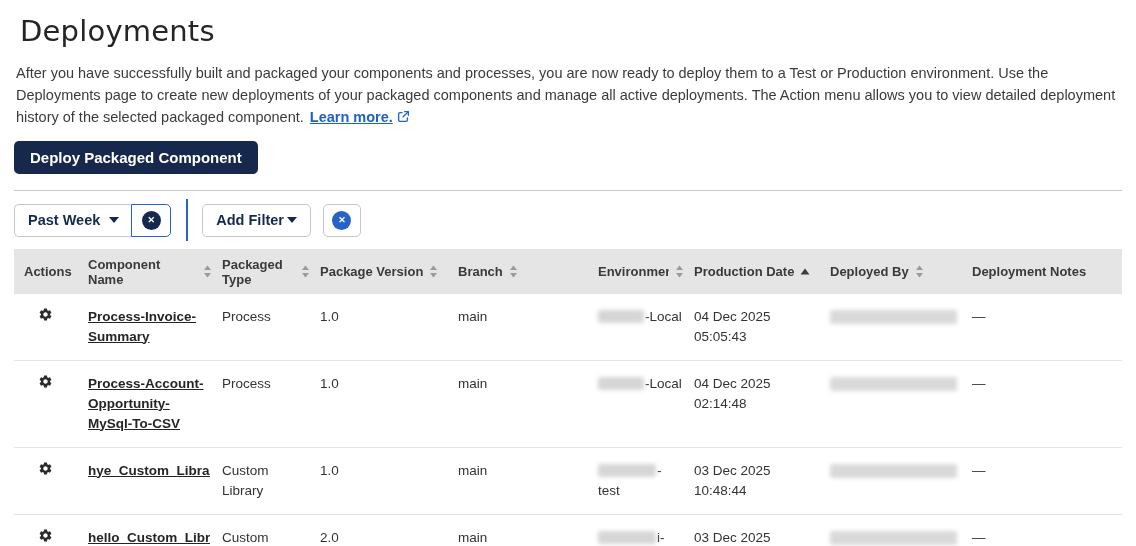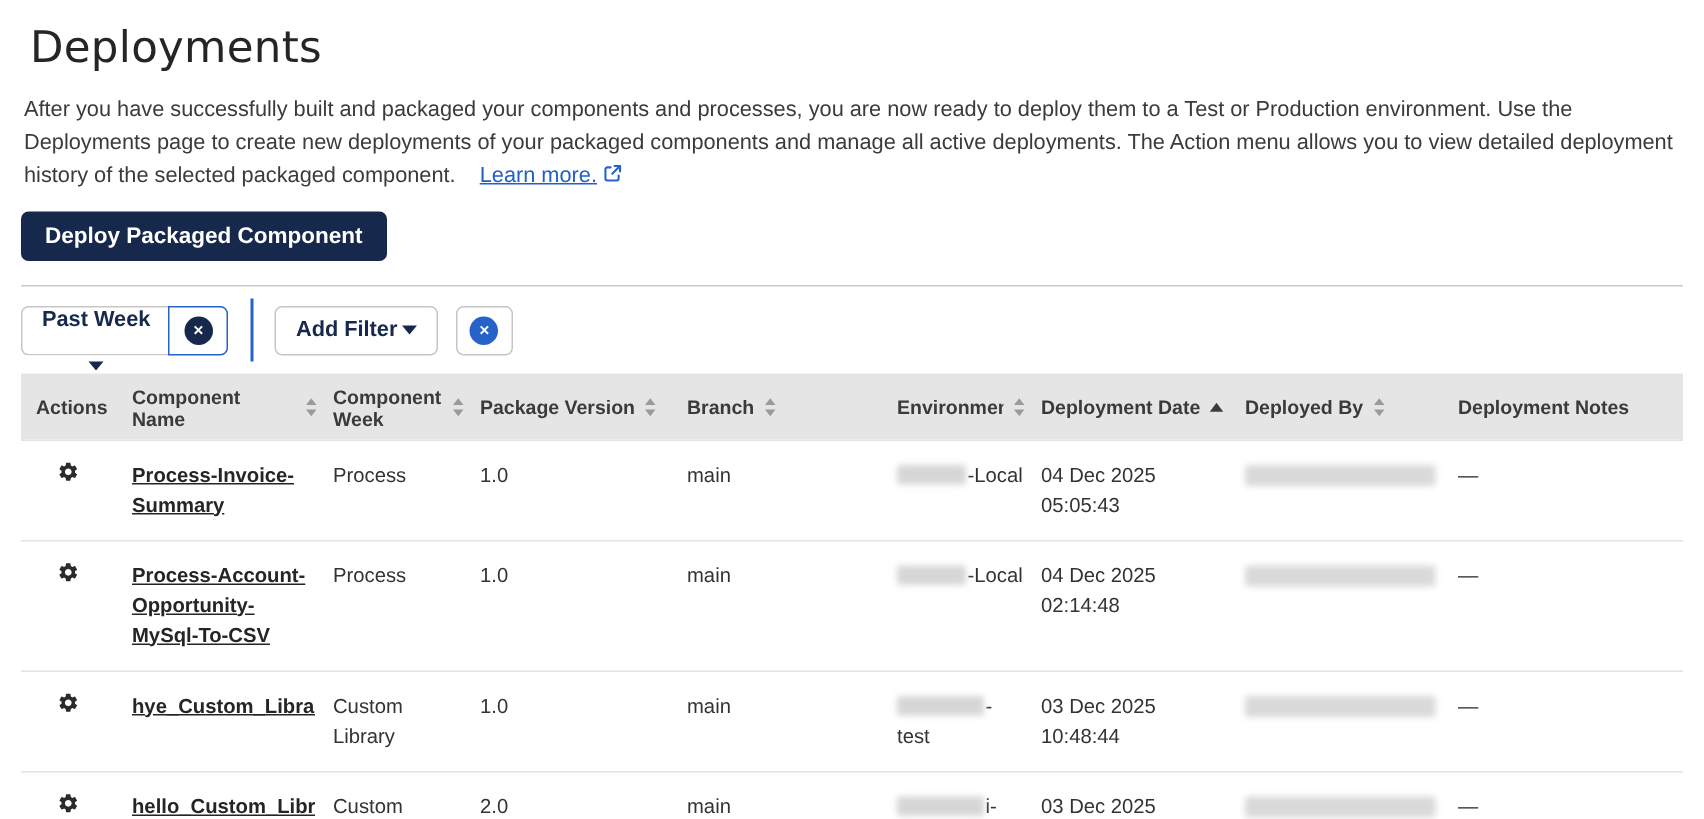--- a/index.html
+++ b/index.html
@@ -4,36 +4,36 @@
 <style>
   * { margin:0; padding:0; box-sizing:border-box; }
   html,body { background:#ffffff; width:1136px; height:546px; overflow:hidden;
               font-family:"Liberation Sans", sans-serif; color:#333; }
   .page { padding:12px 14px 0 14px; }
 
   
   h1[data-name="page-title"] { font-family:"DejaVu Sans","Liberation Sans",sans-serif;
        font-size:29px; font-weight:500; color:#252525; letter-spacing:0.2px; margin:2px 2px 14px 6px; }
   .desc { font-size:14.5px; line-height:22px; color:#3b3b3b; max-width:1106px; margin:0 2px 12px 2px; }
-  .learn-more { color:#2160c9; text-decoration:underline; font-weight:normal; cursor:pointer; margin-left:12px; }
+  .learn-more { color:#2160c9; text-decoration:underline; font-weight:bold; cursor:pointer; margin-left:2px; }
   .ext-icon { display:inline-block; vertical-align:-1px; margin-left:4px; }
 
   
   .deploy-btn { background:#16294d; color:#fff; border:none; border-radius:5px;
        font-family:inherit; font-size:15px; font-weight:bold; padding:8px 16px;
        margin:2px 0 16px 0; cursor:pointer; display:block; }
 
   .divider { border:none; border-top:1px solid #c9c9c9; margin:0 0 8px 0; }
 
   
   .filter-bar { display:flex; align-items:center; height:42px; margin-bottom:8px; }
   .filter-group { display:flex; align-items:stretch; height:33px; }
-  .seg-left { display:flex; align-items:center; gap:20px; background:#fff; border:1px solid #c6c6c6;
+  .seg-left { display:flex; align-items:center; gap:9px; background:#fff; border:1px solid #c6c6c6;
        border-right:none; border-radius:5px 0 0 5px; padding:0 12px 0 13px;
-       font-family:inherit; font-size:14.5px; font-weight:bold; color:#16294d; cursor:pointer;flex-direction:column; }
+       font-family:inherit; font-size:14.5px; font-weight:bold; color:#16294d; cursor:pointer; }
   .seg-right { display:flex; align-items:center; justify-content:center; background:#fff;
        border:1.5px solid #2563c9; border-radius:0 5px 5px 0; width:40px; cursor:pointer; }
   .vdivider { width:2px; height:42px; background:#2563c9; margin:0 14px 0 15px; }
   .add-filter-btn { display:flex; align-items:center; gap:3px; background:#fff; height:33px;
        border:1px solid #c6c6c6; border-radius:5px; padding:0 13px;
        font-family:inherit; font-size:14.5px; font-weight:bold; color:#16294d; cursor:pointer; margin-right:12px; }
   .clear-all-btn { display:flex; align-items:center; justify-content:center; background:#fff;
        height:33px; width:38px; border:1px solid #c6c6c6; border-radius:5px; cursor:pointer; }
   .caret { width:0; height:0; border-left:5px solid transparent; border-right:5px solid transparent;
        border-top:6px solid #16294d; display:inline-block; }
@@ -131,21 +131,21 @@
               <span class="sort-icon" data-name="sort-icon">
                 <svg width="9" height="13" viewBox="0 0 9 13">
                   <path d="M4.5 0.5 8 5H1z" fill="#9a9a9a"></path>
                   <path d="M4.5 12.5 1 8h7z" fill="#9a9a9a"></path>
                 </svg>
               </span>
             </div>
           </th>
           <th data-name="column-header-component-type">
             <div class="th-inner">
-              <span class="th-label" data-name="column-header-label">Component Week</span>
+              <span class="th-label" data-name="column-header-label">Packaged Type</span>
               <span class="sort-icon" data-name="sort-icon">
                 <svg width="9" height="13" viewBox="0 0 9 13">
                   <path d="M4.5 0.5 8 5H1z" fill="#9a9a9a"></path>
                   <path d="M4.5 12.5 1 8h7z" fill="#9a9a9a"></path>
                 </svg>
               </span>
             </div>
           </th>
           <th data-name="column-header-package-version">
             <div class="th-inner">
@@ -175,21 +175,21 @@
               <span class="sort-icon" data-name="sort-icon">
                 <svg width="9" height="13" viewBox="0 0 9 13">
                   <path d="M4.5 0.5 8 5H1z" fill="#9a9a9a"></path>
                   <path d="M4.5 12.5 1 8h7z" fill="#9a9a9a"></path>
                 </svg>
               </span>
             </div>
           </th>
           <th data-name="column-header-deployment-date">
             <div class="th-inner">
-              <span class="th-label" data-name="column-header-label">Deployment Date</span>
+              <span class="th-label" data-name="column-header-label">Production Date</span>
               <span class="sort-icon" data-name="sort-ascending-icon">
                 <svg width="10" height="7" viewBox="0 0 10 7">
                   <path d="M5 0.5 9.5 6.5H0.5z" fill="#3c3c3c"></path>
                 </svg>
               </span>
             </div>
           </th>
           <th data-name="column-header-deployed-by">
             <div class="th-inner">
               <span class="th-label" data-name="column-header-label">Deployed By</span>

